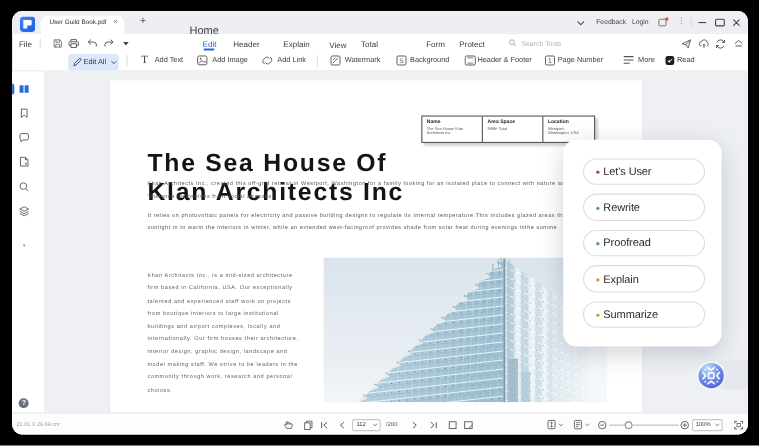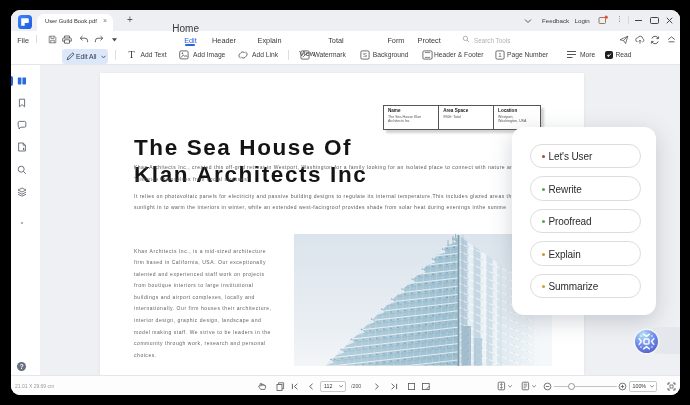--- a/index.html
+++ b/index.html
@@ -56,21 +56,21 @@
       <path d="M6.5 1 L8.8 3.2 L6.5 5.4 M8.6 3.2 h-4.6 a2.6 2.6 0 0 0 -2.6 2.6 v1.4" fill="none" stroke="#555" stroke-width="0.9"></path>
     </svg>
 <svg class="abs" style="left:99.7px;top:26.5px;" width="7" height="6" viewBox="0 0 7 6">
       <path d="M1 1.2 h5 l-2.5 3.2 z" fill="#454545"></path>
     </svg>
 <div class="txt" style="left:137.3px;top:13px;font-size:10px;color:#3a3a3a;padding-left:24px;">Home</div>
 <div class="txt" style="left:173.2px;top:26.4px;font-size:7.3px;color:#2b65d9;">Edit</div>
 <div class="abs" style="left:174px;top:34.1px;width:10px;height:1.6px;background:#2b65d9;border-radius:1px;"></div>
 <div class="txt" style="left:201.1px;top:26.4px;font-size:7.3px;color:#3a3a3a;">Header</div>
 <div class="txt" style="left:246.6px;top:26.4px;font-size:7.3px;color:#3a3a3a;">Explain</div>
-<div class="txt" style="left:288.3px;top:39px;font-size:7.3px;color:#3a3a3a;">View</div>
+<div class="txt" style="left:288.3px;top:27px;font-size:7.3px;color:#3a3a3a;">View</div>
 <div class="txt" style="left:317.2px;top:26.4px;font-size:7.3px;color:#3a3a3a;">Total</div>
 <div class="txt" style="left:347.5px;top:34px;font-size:7.3px;color:#3a3a3a;margin-top:33px;">Tool</div>
 <div class="txt" style="left:376.4px;top:26.4px;font-size:7.3px;color:#3a3a3a;">Form</div>
 <div class="txt" style="left:406.6px;top:26.4px;font-size:7.3px;color:#3a3a3a;">Protect</div>
 <svg class="abs" style="left:450.8px;top:25px;" width="8" height="8" viewBox="0 0 8 8">
       <circle cx="3.4" cy="3.4" r="2.2" fill="none" stroke="#a0a0a0" stroke-width="0.8"></circle>
       <path d="M5 5 L7 7" stroke="#a0a0a0" stroke-width="0.8"></path>
     </svg>
 <div class="txt" style="left:463px;top:26.8px;font-size:6.3px;color:#b0b0b0;">Search Tools</div>
 <svg class="abs" style="left:608px;top:24.5px;" width="10" height="10" viewBox="0 0 10 10">

